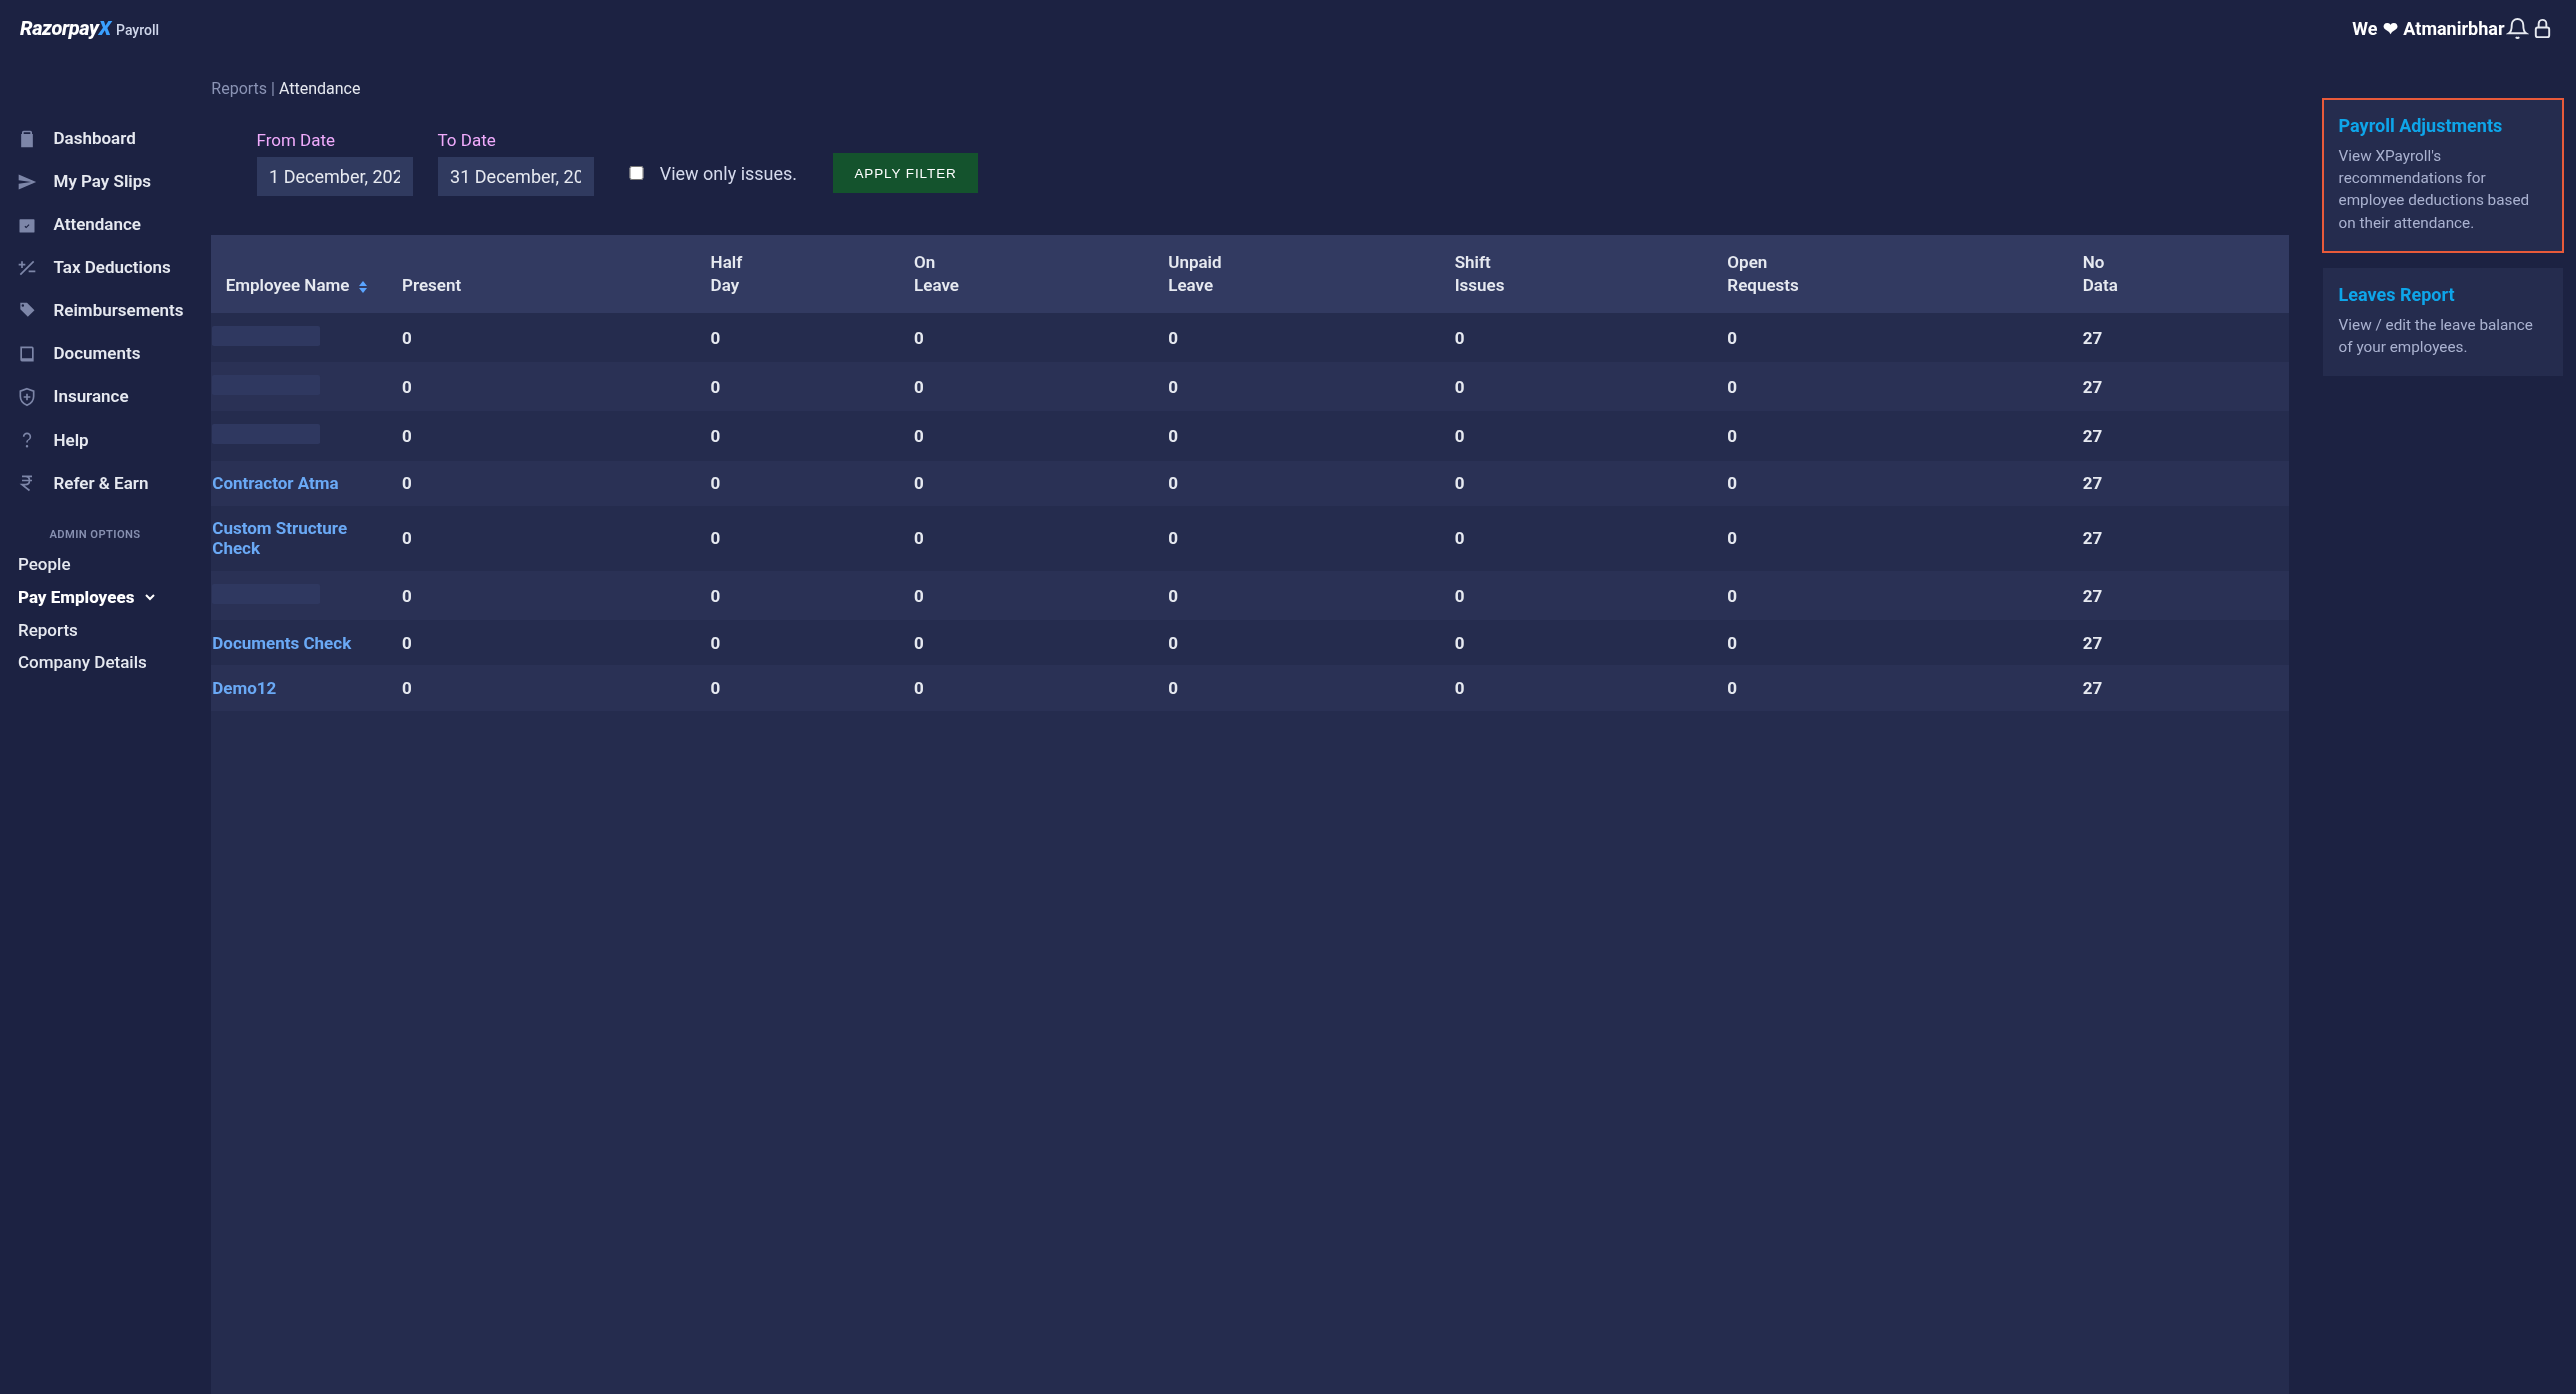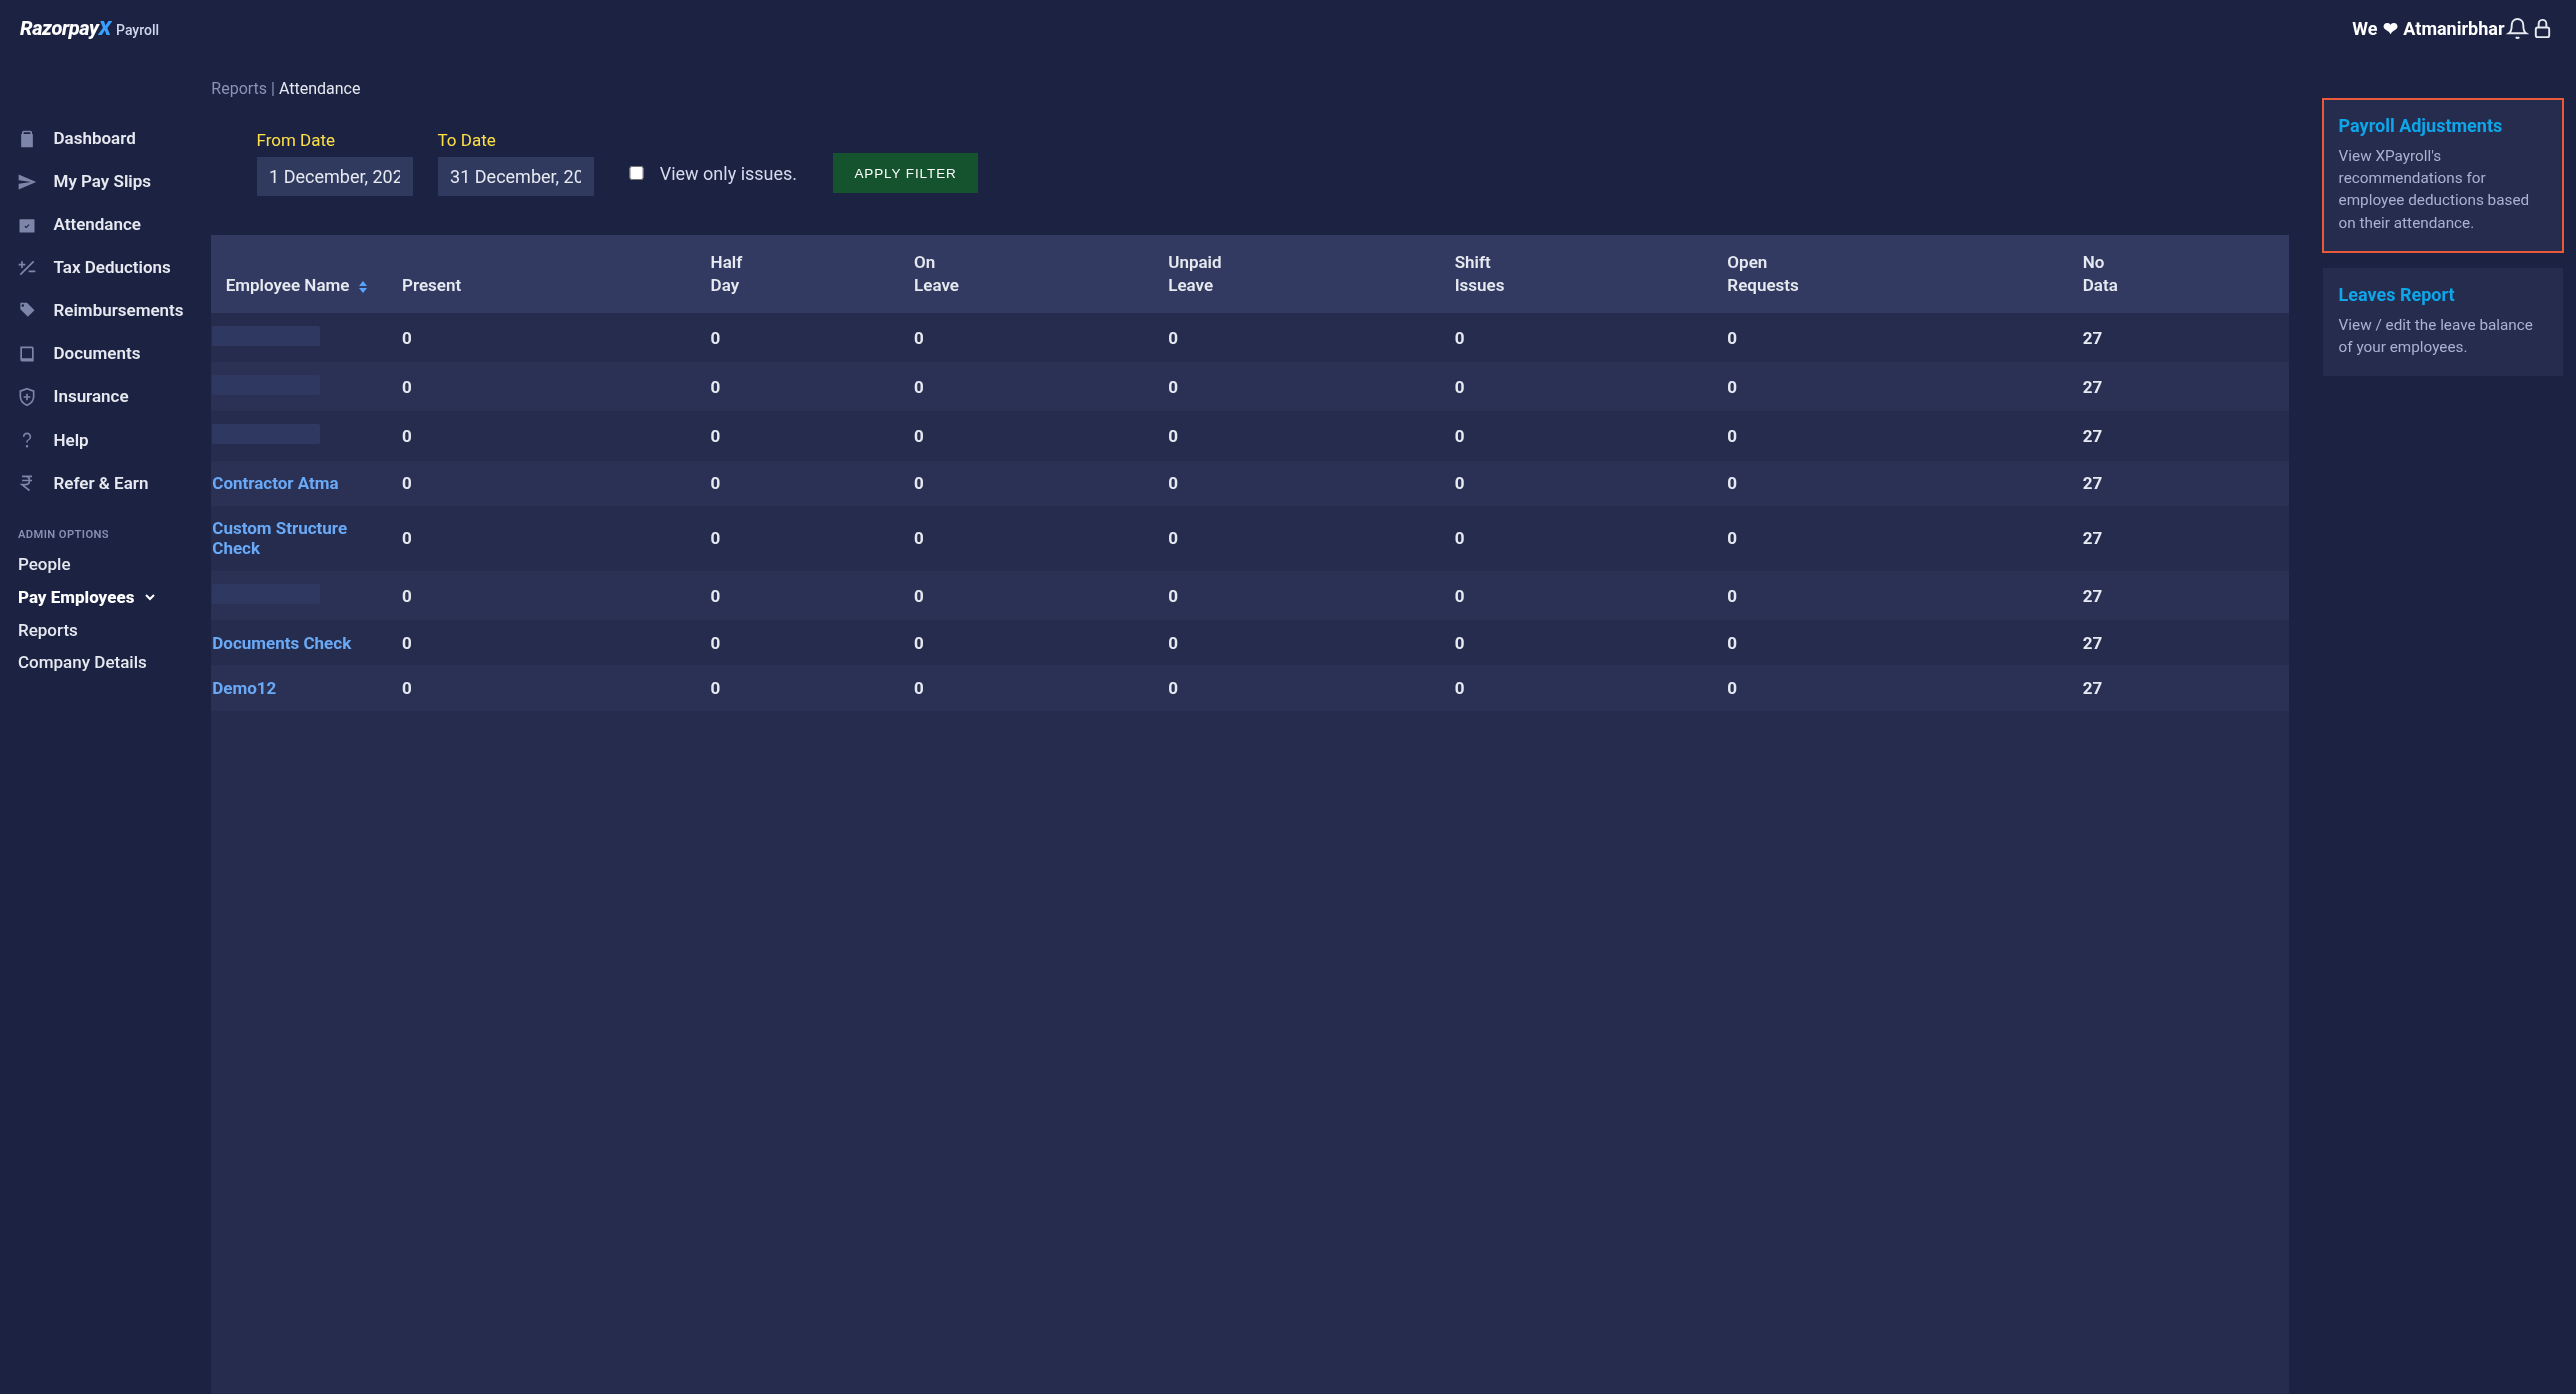--- a/index.html
+++ b/index.html
@@ -92,20 +92,21 @@
     color: #7d86a8;
     display: inline-flex; align-items: center; justify-content: center;
   }
   .nav-item .nav-icon svg { width: 20px; height: 20px; }
   .admin-label {
     padding: 23px 16px 7.2px 18px;
     font-size: 11.2px;
     letter-spacing: 0.4px;
     color: #8790b0;
     font-weight: 600;
+    text-align: center;
   }
   .admin-item {
     padding: 6.3px 16px 6.3px 18px;
     font-size: 17px;
     color: #e6e9f0;
     font-weight: 500;
     cursor: pointer;
     display: flex;
     align-items: center;
     gap: 7.2px;
@@ -134,21 +135,21 @@
   .breadcrumb .current { color: #e6e9f0; }
 
   .filters {
     display: flex;
     align-items: center;
     gap: 25px;
     padding-left: 47px;
     margin-bottom: 39px;
   }
   .field { display: flex; flex-direction: column; gap: 7.2px; }
-  .field-label { font-size: 17px; color: #fde047; }
+  .field-label { font-size: 17px; color: #f0abfc; }
   .field-input {
     background: #303a5f;
     border: none;
     color: #e6e9f0;
     font-size: 18px;
     padding: 9px 12.6px;
     width: 156px;
     outline: none;
     font-family: inherit;
   }

